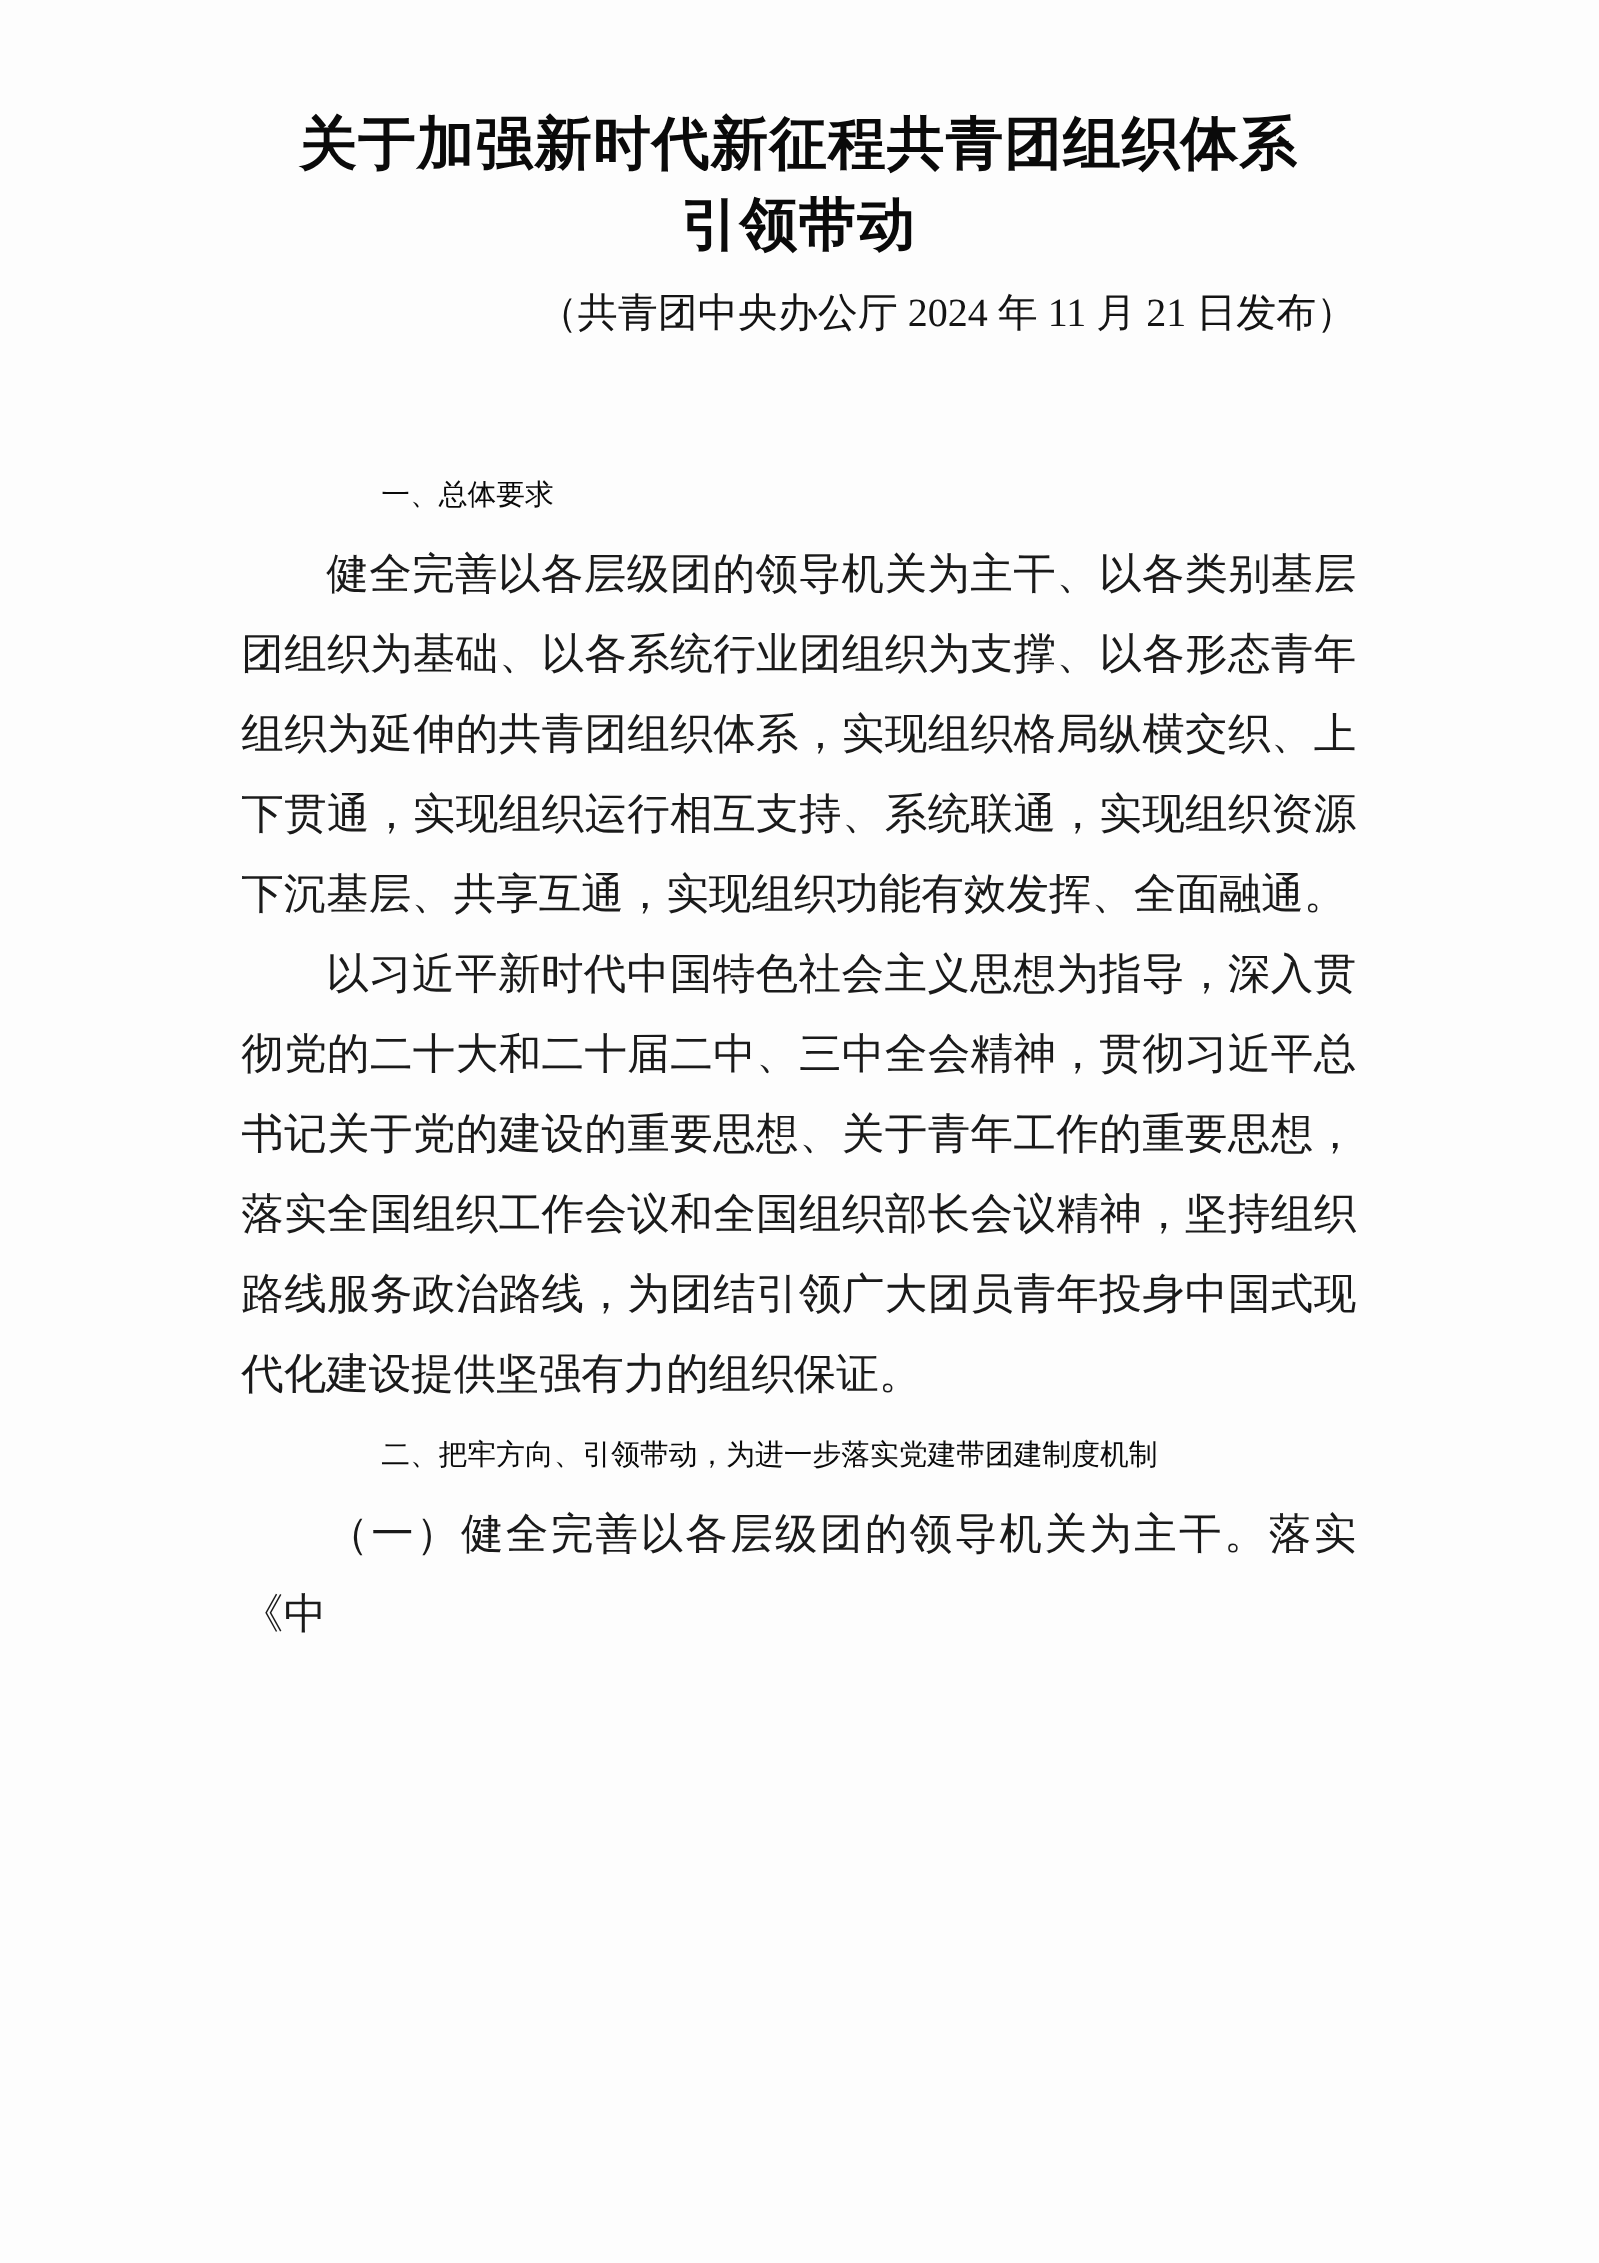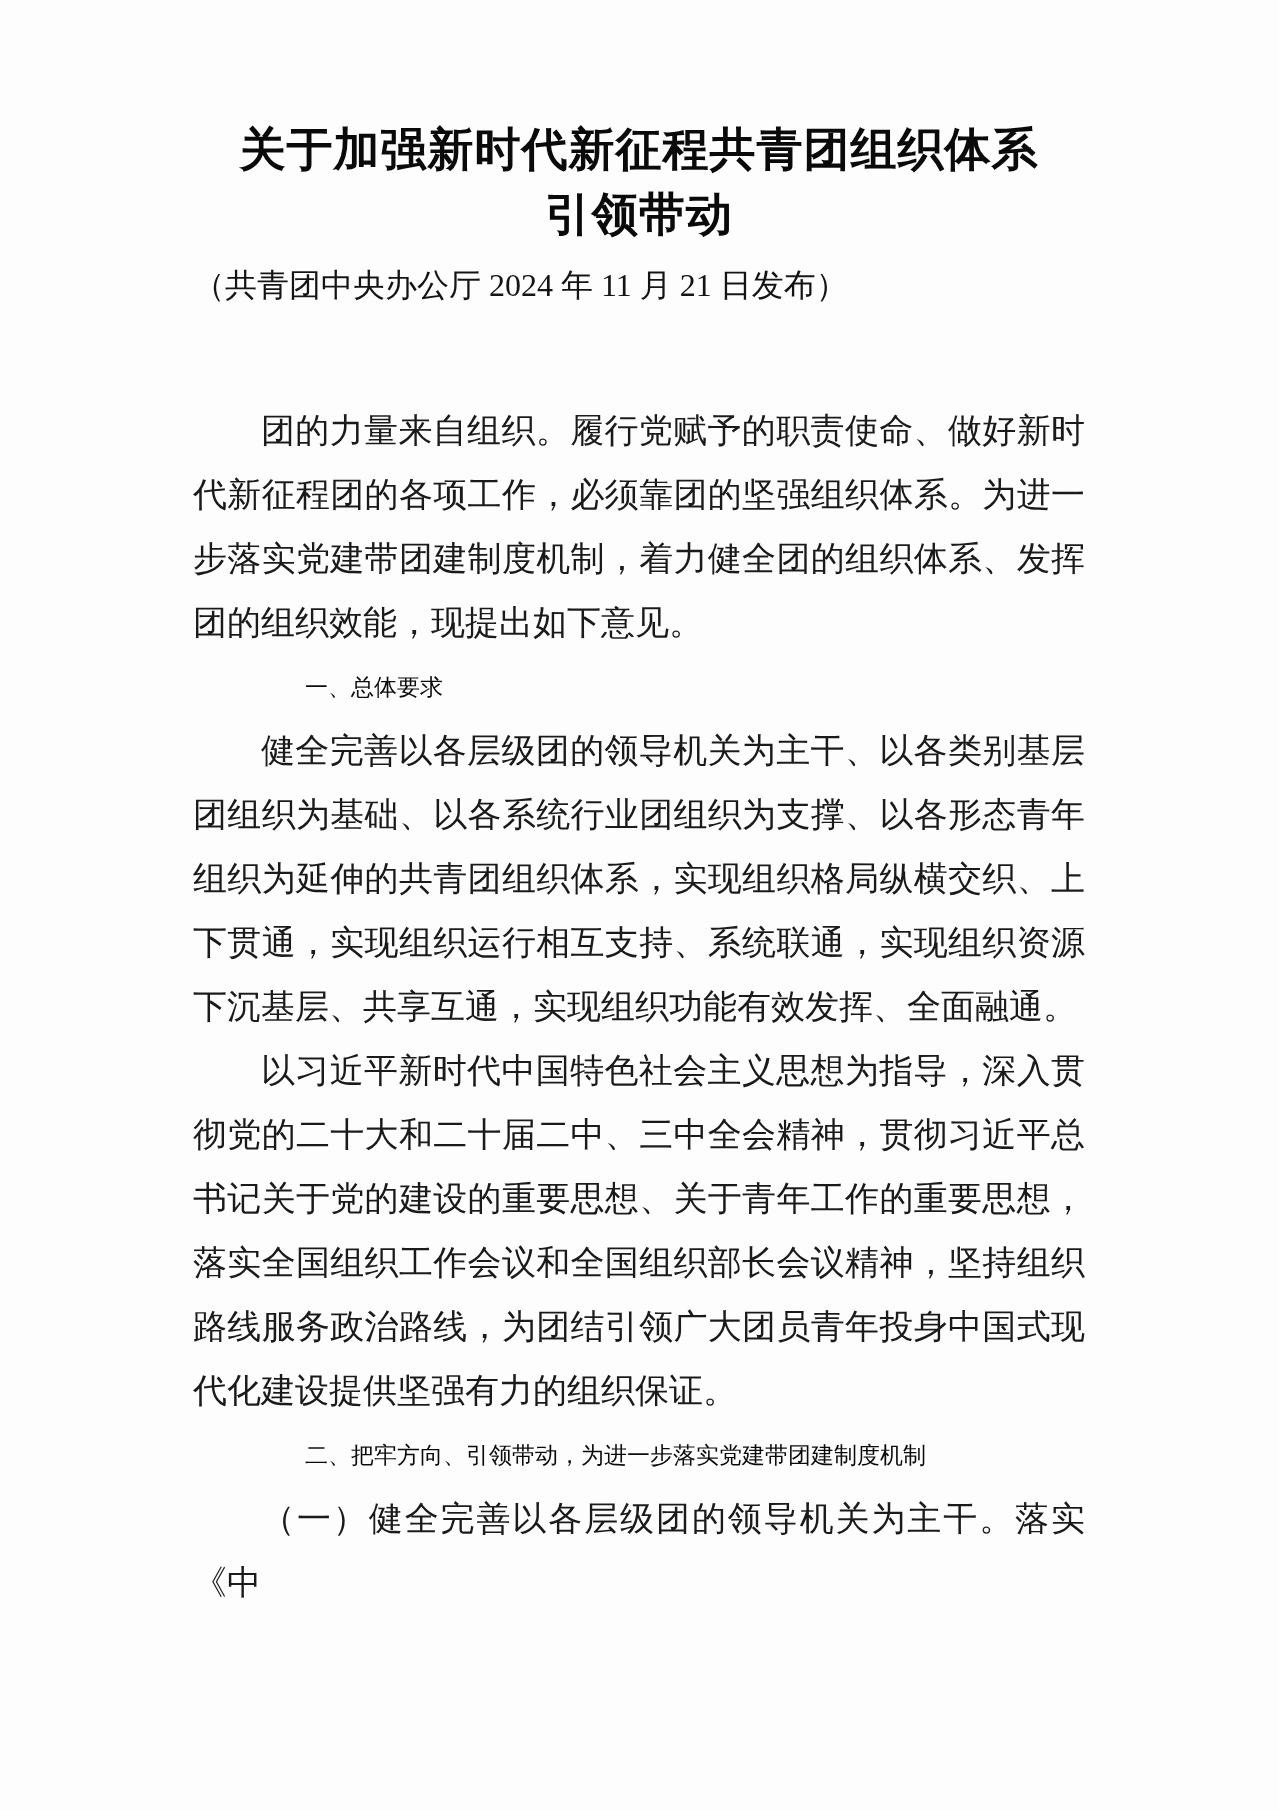--- a/index.html
+++ b/index.html
@@ -15,37 +15,37 @@
   }
 
   .content {
     position: absolute;
     left: 193px;
     top: 0;
     width: 892px;
   }
 
   .title {
-    padding-top: 117px;
+    padding-top: 82px;
     font-family: "Liberation Serif", "DejaVu Serif", serif;
     font-weight: bold;
     font-size: 46px;
     line-height: 65px;
     text-align: center;
     letter-spacing: 1px;
     color: #0a0a0a;
   }
   .title .title-line { display: block; }
 
   .subtitle {
     margin-top: 16px;
     font-family: "Liberation Serif", "DejaVu Serif", serif;
     font-size: 32px;
     line-height: 44px;
-    text-align: left;
+    text-align: right;
     color: #141414;
   }
 
   .body {
     margin-top: 92px;
     font-family: "Liberation Serif", "DejaVu Serif", serif;
     font-size: 34px;
     line-height: 64px;
     text-align: justify;
     text-justify: inter-character;
@@ -76,21 +76,20 @@
 
     <h1 class="title">
       <span class="title-line">关于加强新时代新征程共青团组织体系</span>
       <span class="title-line">引领带动</span>
     </h1>
 
     <div class="subtitle">（共青团中央办公厅 2024 年 11 月 21 日发布）</div>
 
     <div class="body">
 
-      <p class="para">团的力量来自组织。履行党赋予的职责使命、做好新时代新征程团的各项工作，必须靠团的坚强组织体系。为进一步落实党建带团建制度机制，着力健全团的组织体系、发挥团的组织效能，现提出如下意见。</p>
 
       <h2 class="heading">一、总体要求</h2>
 
       <p class="para">健全完善以各层级团的领导机关为主干、以各类别基层团组织为基础、以各系统行业团组织为支撑、以各形态青年组织为延伸的共青团组织体系，实现组织格局纵横交织、上下贯通，实现组织运行相互支持、系统联通，实现组织资源下沉基层、共享互通，实现组织功能有效发挥、全面融通。</p>
 
       <p class="para">以习近平新时代中国特色社会主义思想为指导，深入贯彻党的二十大和二十届二中、三中全会精神，贯彻习近平总书记关于党的建设的重要思想、关于青年工作的重要思想，落实全国组织工作会议和全国组织部长会议精神，坚持组织路线服务政治路线，为团结引领广大团员青年投身中国式现代化建设提供坚强有力的组织保证。</p>
 
       <h2 class="heading">二、把牢方向、引领带动，为进一步落实党建带团建制度机制</h2>
 
       <p class="para">（一）健全完善以各层级团的领导机关为主干。落实《中</p>

